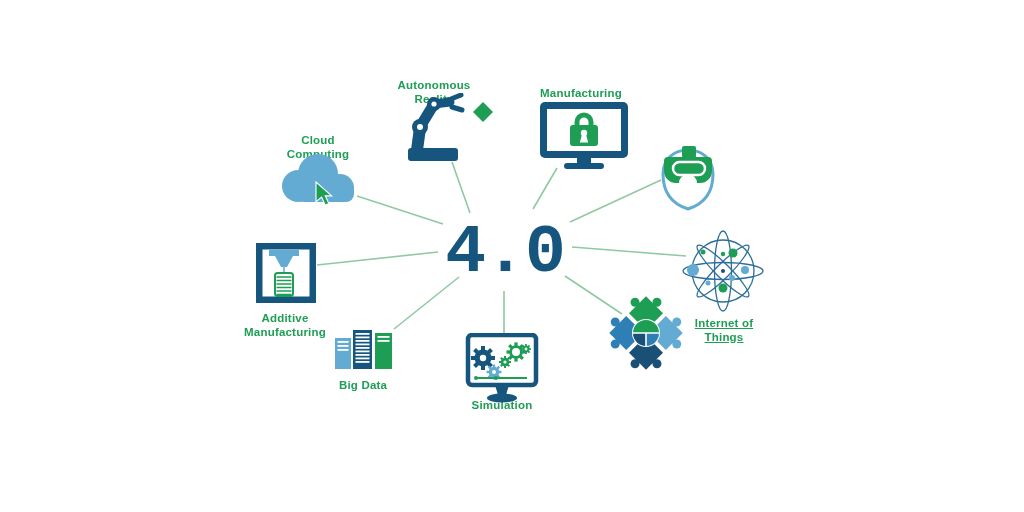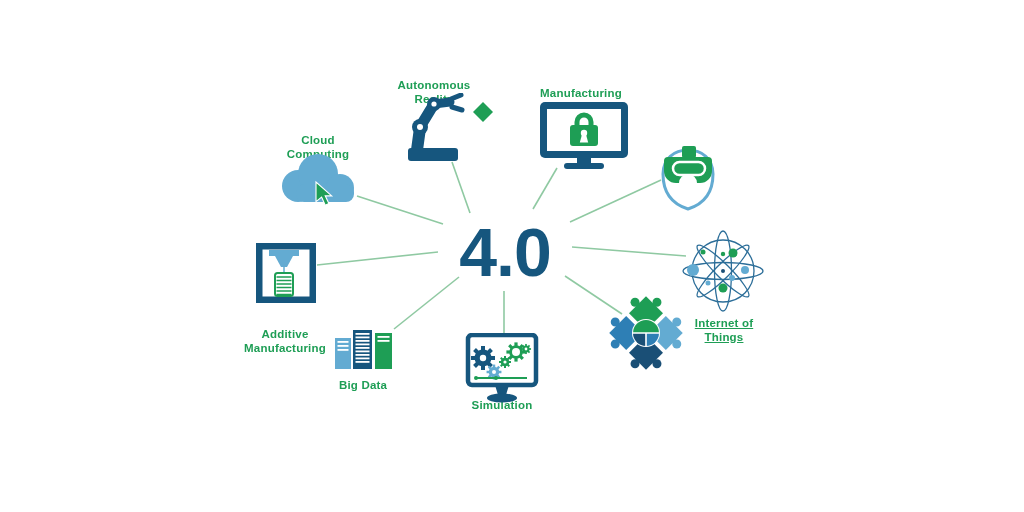--- a/index.html
+++ b/index.html
@@ -21,21 +21,21 @@
     font-weight:bold;
     line-height:13.5px;
     letter-spacing:0.2px;
     white-space:pre-line;
   }
   #center-label{
     position:absolute;
     left:440px;top:206px;width:130px;height:92px;
     display:flex;align-items:center;justify-content:center;
     color:#16567E;
-    font-family:Liberation Sans, sans-serif;
+    font-family:Liberation Mono, monospace;
     font-weight:bold;
     font-size:68px;
     letter-spacing:-1px;
   }
 </style>
 </head>
 <body>
 
 <div id="canvas">
 
@@ -218,21 +218,21 @@
         <rect x="24.5" y="33" width="14" height="1.8"></rect>
       </g>
       <rect x="44" y="5" width="17" height="36" fill="#1E9E55"></rect>
       <g fill="#ffffff">
         <rect x="46.5" y="8" width="12" height="1.8"></rect>
         <rect x="46.5" y="12" width="12" height="1.8"></rect>
       </g>
     </svg>
   </div>
 
-  <div class="node-label" style="left:225px;top:328px;">Additive
+  <div class="node-label" style="left:225px;top:312px;">Additive
 Manufacturing</div>
   <div class="node-icon" style="left:256px;top:243px;">
     <svg width="60" height="60" viewBox="0 0 60 60">
       <rect x="3" y="3" width="54" height="54" fill="#ffffff" stroke="#16567E" stroke-width="7"></rect>
       <rect x="13" y="7" width="30" height="6" fill="#63ABD2"></rect>
       <path d="M19,13 h18 l-6,11 h-6 Z" fill="#63ABD2"></path>
       <line x1="28" y1="24" x2="28" y2="30" stroke="#63ABD2" stroke-width="1.5"></line>
       <rect x="19" y="30" width="18" height="23" rx="2.5" fill="#ffffff" stroke="#1E9E55" stroke-width="2"></rect>
       <g stroke="#1E9E55" stroke-width="1.5">
         <line x1="20.5" y1="34" x2="35.5" y2="34"></line>

